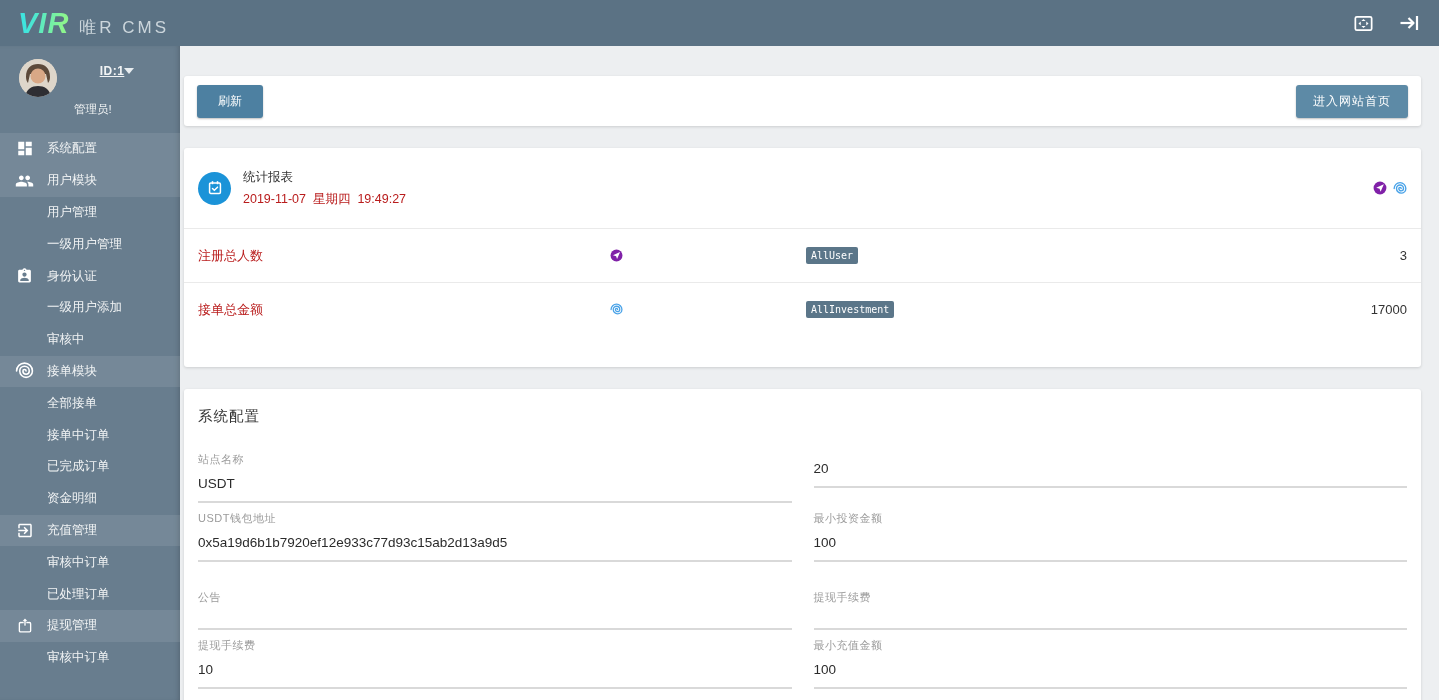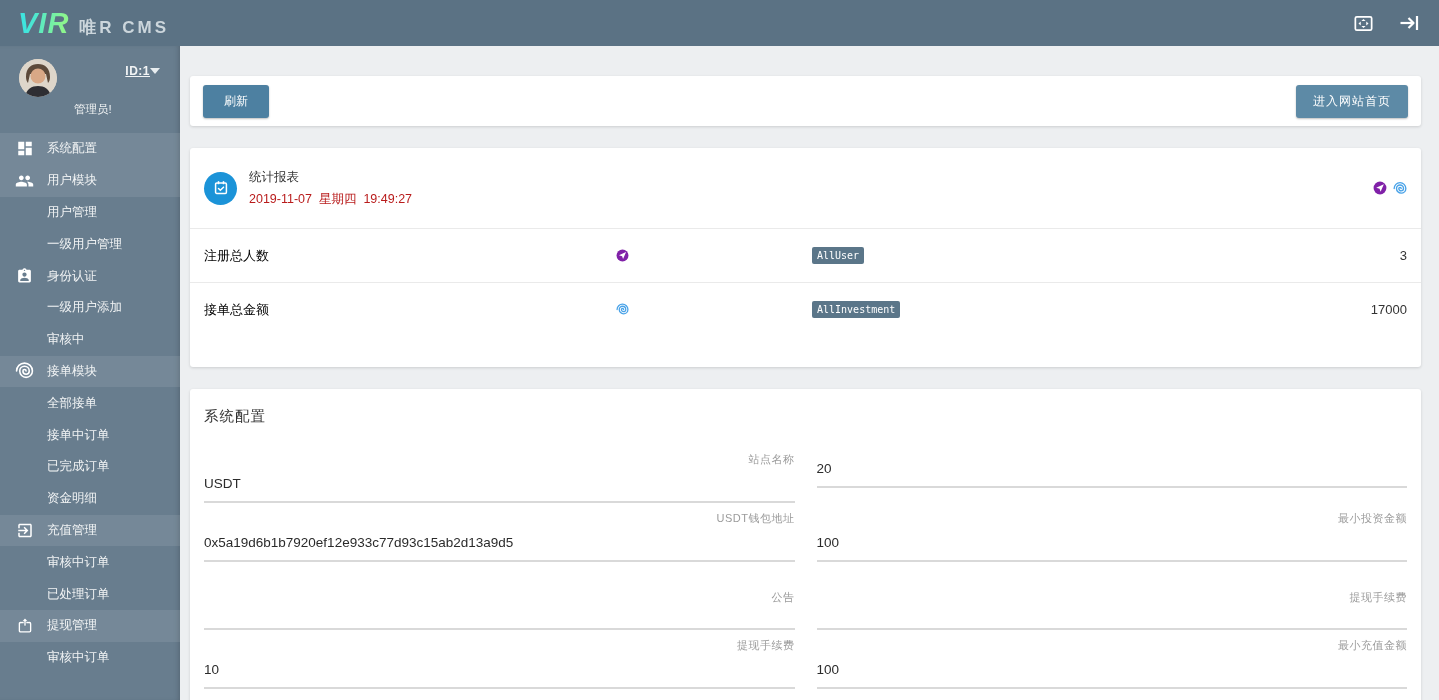--- a/index.html
+++ b/index.html
@@ -7,48 +7,48 @@
               font-family:"Liberation Sans", sans-serif; }
 
   
   .topbar { position:absolute; left:0; top:0; width:1439px; height:46px;
             background:#5b7284; display:flex; align-items:center; padding:0 18px; z-index:10; }
   .logo-wrap { display:flex; align-items:baseline; gap:10px; }
   .logo-mark { font-size:29px; font-weight:bold; font-style:italic;
                background:linear-gradient(100deg,#3fe4de 20%,#8cf58e 85%);
                -webkit-background-clip:text; background-clip:text; color:transparent;
                letter-spacing:1px; }
-  .logo-text { font-size:17px; color:#ccd6dc; letter-spacing:3px;font-weight:bold; }
+  .logo-text { font-size:17px; color:#ccd6dc; letter-spacing:3px; }
   .topbar-spacer { flex:1; }
   .top-icon { width:24px; height:24px; margin-left:22px; cursor:pointer; display:flex;
               align-items:center; justify-content:center; }
 
   
   .sidebar { position:absolute; left:0; top:46px; width:180px; height:654px;
              background:#687d8e; color:#f2f4f5; overflow:hidden;
              box-shadow:inset -4px 0 6px -4px rgba(0,0,0,.25); }
   .user-block { height:87px; padding:13px 14px 0 19px; display:flex; }
   .avatar { width:38px; height:38px; border-radius:50%; overflow:hidden; flex:0 0 38px;
             background:#ded7cc; }
   .user-info { margin-left:17px; flex:1; padding-top:5px; }
-  .user-id-row { display:flex; align-items:center; justify-content:flex-end;text-decoration:underline; }
+  .user-id-row { display:flex; align-items:center; justify-content:center;text-decoration:underline; }
   .user-id { font-size:12px; font-weight:bold; letter-spacing:.5px; }
   .caret { width:0; height:0; border-left:5px solid transparent; border-right:5px solid transparent;
            border-top:6px solid #e8edf0; margin-right:6px; cursor:pointer; }
   .user-role { font-size:11.5px; margin-top:24px; }
   .menu { }
   .menu-item { height:31.8px; display:flex; align-items:center; padding-left:47px;
                position:relative; font-size:12.5px; cursor:pointer; white-space:nowrap; }
   .menu-item.hl { background:rgba(255,255,255,.09); }
   .mi { position:absolute; left:15px; top:50%; transform:translateY(-50%);
         width:19px; height:19px; display:flex; align-items:center; justify-content:center; }
 
   
   .main { position:absolute; left:180px; top:46px; width:1259px; height:654px;
-          padding:30px 18px 0 10px; overflow:hidden; }
+          padding:30px 18px 0 4px; overflow:hidden; }
   .card { background:#ffffff; border-radius:3px; box-shadow:0 1px 3px rgba(0,0,0,.14); }
 
   .toolbar-card { height:50px; padding:11px 13px; display:flex; align-items:center;
                   justify-content:space-between; }
   .btn { border:none; border-radius:3px; color:#fff; font-size:12px; cursor:pointer;
          font-family:"Liberation Sans", sans-serif; box-shadow:0 1px 2px rgba(0,0,0,.25); }
   .btn-refresh { background:#4d80a1; padding:8px 21px; }
   .btn-home   { background:#5d8aa6; padding:8px 17px; letter-spacing:1px; }
 
   
@@ -57,35 +57,35 @@
   .stat-main-icon { width:33px; height:33px; border-radius:50%; background:#1b93d8;
                     display:flex; align-items:center; justify-content:center; flex:0 0 33px; }
   .stats-titles { margin-left:12px; }
   .stats-title { font-size:12.5px; color:#333; }
   .stats-date  { font-size:12.5px; color:#b91c1c; margin-top:5px; white-space:pre; }
   .stats-header-spacer { flex:1; }
   .mini-ico { width:14px; height:14px; margin-left:6px; display:flex; align-items:center;
               justify-content:center; cursor:pointer; }
   .stats-row { display:grid; grid-template-columns:412px 196px 1fr 70px; align-items:center;
                height:54px; padding:0 14px; border-top:1px solid #eaeaea; }
-  .stats-row-label { font-size:13px; color:#000000; }
+  .stats-row-label { font-size:13px; color:#b91c1c; }
   .row-ico { width:13px; height:13px; display:flex; }
   .badge { display:inline-block; background:#5b7689; color:#fff; font-size:10px;
            font-family:"DejaVu Sans Mono", monospace; padding:3px 5px; border-radius:2px;
            justify-self:start; }
   .stats-row-value { font-size:13px; color:#333; text-align:right; }
   .stats-footer { height:31px; }
 
   
   .config-card { margin-top:22px; padding:16px 14px 0; min-height:400px; }
   .config-title { font-size:14.5px; color:#333; margin:2px 0 26px 0; letter-spacing:1px; }
   .config-grid { display:grid; grid-template-columns:1fr 1fr; column-gap:22px; }
   .field { margin-bottom:8px; }
   .field.gap-top { margin-top:20px; }
-  .field-label { font-size:11px; color:#9b9b9b; letter-spacing:.5px;text-align:right; }
+  .field-label { font-size:11px; color:#9b9b9b; letter-spacing:.5px; }
   .field-value { font-size:13.5px; color:#2b2b2b; margin-top:9px; min-height:17px;
                  padding-bottom:10px; border-bottom:2px solid #d9d9d9; cursor:text; }
   .field.empty .field-value { min-height:0; padding-bottom:14px; }
 
   svg { display:block; }
 </style>
 </head>
 <body>
 
 <div class="topbar">

